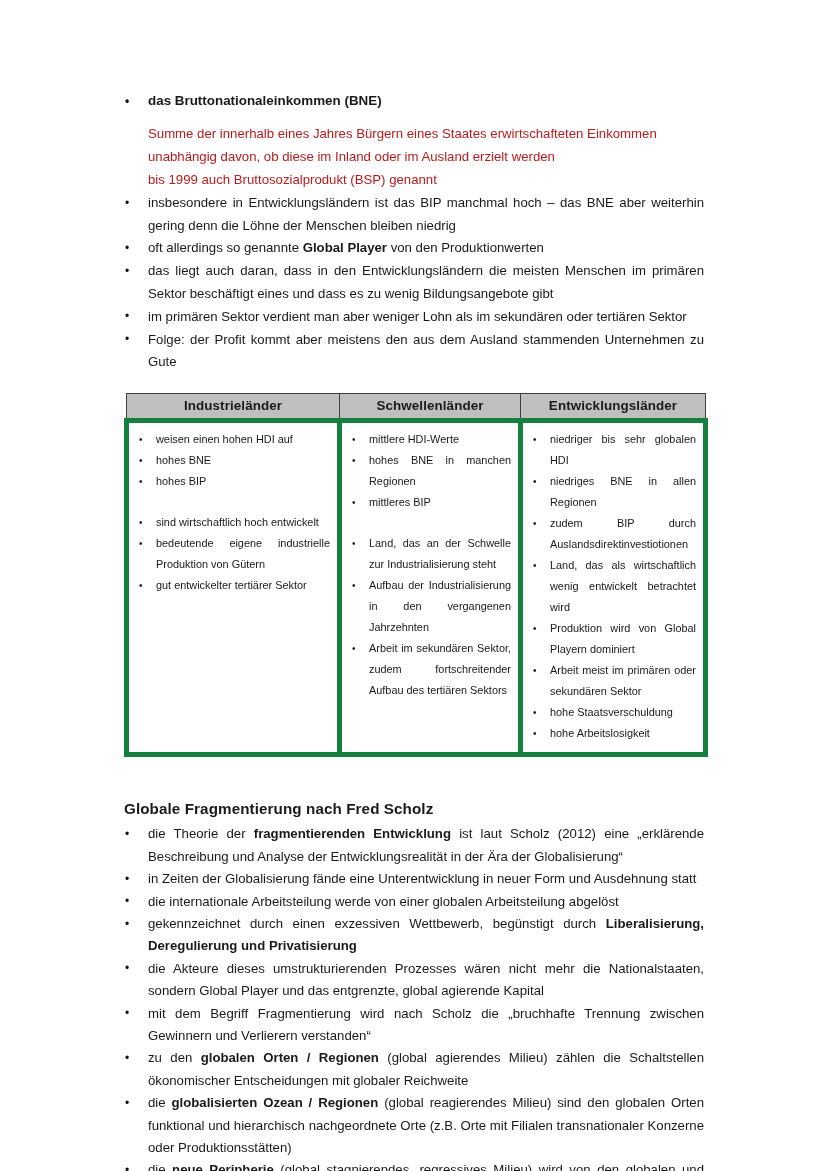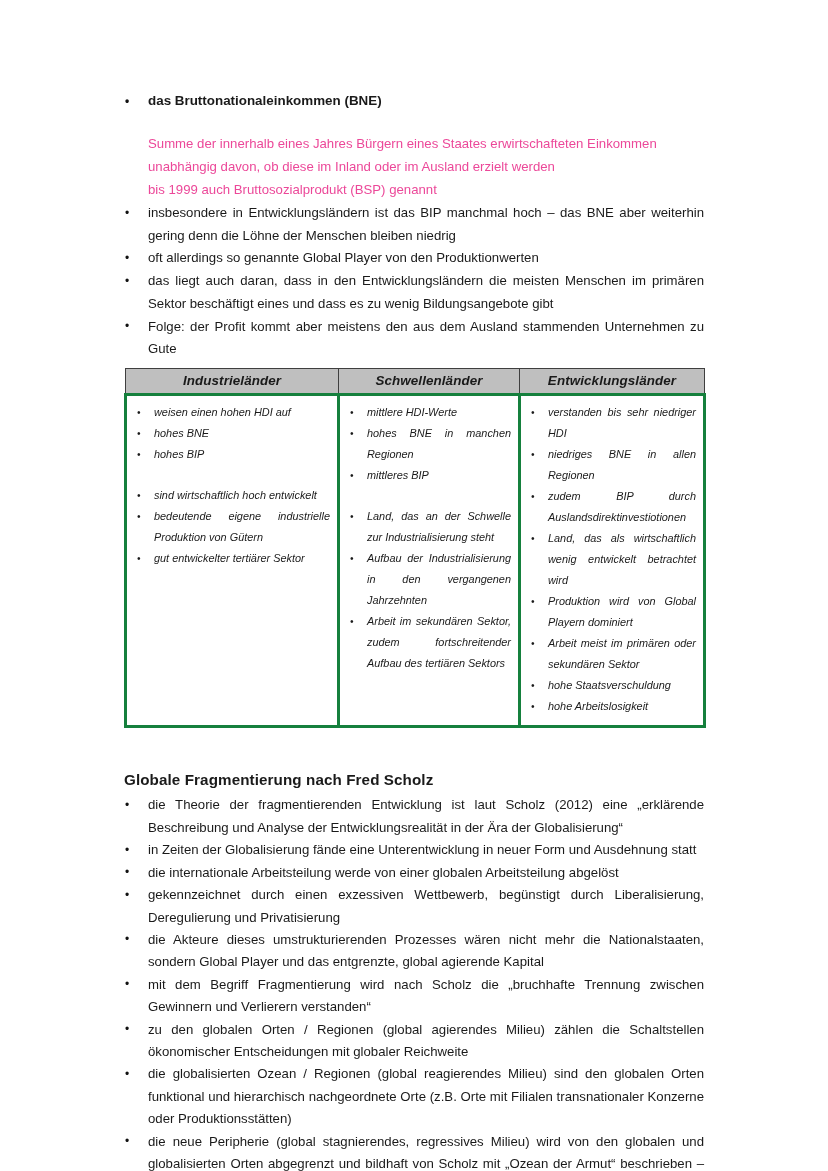--- a/index.html
+++ b/index.html
@@ -43,43 +43,42 @@
     content: "\2022";
     position: absolute;
     left: 1px;
     top: -0.5px;
     font-size: 12px;
     line-height: 22.4px;
     color: #111;
   }
   .bullets > li.nomark::before { content: ""; }
 
-  .b { font-weight: normal; }
+  .b { font-weight: bold; }
 
   
   li.bullet-head {
     font-weight: bold;
     font-size: 13.4px;
-    margin-bottom: 21px;
+    margin-bottom: 11px;
   }
 
   
   .subline {
     padding-left: 24px;
     font-size: 11.4px;
     line-height: 21.5px;
-    color: #ec4899;
+    color: #b91c1c;
     text-align: left;
   }
 
   
   .tbl-wrap {
-    margin-top: 8px;
+    margin-top: 20px;
     margin-bottom: 0;
-    font-style: italic;
   }
   table.countries {
     border-collapse: collapse;
     width: 579px;
     table-layout: fixed;
     border: 1px solid #3f3f3f;
   }
   table.countries col.c1 { width: 213px; }
   table.countries col.c2 { width: 181px; }
   table.countries col.c3 { width: 185px; }
@@ -87,21 +86,21 @@
   table.countries th {
     background: #bfbfbf;
     border: 1px solid #3f3f3f;
     font-size: 13.4px;
     font-weight: bold;
     text-align: center;
     padding: 4px 4px 5px 4px;
     letter-spacing: 0.1px;
   }
   table.countries td {
-    border: 3px solid #15803d;
+    border: 5px solid #15803d;
     vertical-align: top;
     padding: 6px 7px 8px 8px;
   }
   ul.cell {
     list-style: none;
     margin: 0;
     padding: 0;
   }
   ul.cell > li {
     position: relative;
@@ -141,20 +140,21 @@
 <div class="page">
 
   <ul class="bullets" id="top-list">
       <li class="bullet-head">das Bruttonationaleinkommen (BNE)</li>
       <li class="nomark subline">Summe der innerhalb eines Jahres Bürgern eines Staates erwirtschafteten Einkommen</li>
       <li class="nomark subline">unabhängig davon, ob diese im Inland oder im Ausland erzielt werden</li>
       <li class="nomark subline">bis 1999 auch Bruttosozialprodukt (BSP) genannt</li>
       <li><span>insbesondere in Entwicklungsländern ist das BIP manchmal hoch – das BNE aber weiterhin gering denn die Löhne der Menschen bleiben niedrig</span></li>
       <li><span>oft allerdings so genannte </span><span class="b">Global Player</span><span> von den Produktionwerten</span></li>
       <li><span>das liegt auch daran, dass in den Entwicklungsländern die meisten Menschen im primären Sektor beschäftigt eines und dass es zu wenig Bildungsangebote gibt</span></li>
+      <li><span>im primären Sektor verdient man aber weniger Lohn als im sekundären oder tertiären Sektor</span></li>
       <li><span>Folge: der Profit kommt aber meistens den aus dem Ausland stammenden Unternehmen zu Gute</span></li>
     </ul>
 
   <div class="tbl-wrap">
     <table class="countries">
       <colgroup>
           <col class="c1">
           <col class="c2">
           <col class="c3">
         </colgroup>
@@ -182,21 +182,21 @@
                 <li>mittlere HDI-Werte</li>
                 <li>hohes BNE in manchen Regionen</li>
                 <li>mittleres BIP</li>
                 <li class="spacer-before">Land, das an der Schwelle zur Industrialisierung steht</li>
                 <li>Aufbau der Industrialisierung in den vergangenen Jahrzehnten</li>
                 <li>Arbeit im sekundären Sektor, zudem fortschreitender Aufbau des tertiären Sektors</li>
               </ul>
           </td>
           <td>
             <ul class="cell" id="col-2">
-                <li>verstanden bis sehr niedriger HDI</li>
+                <li>niedriger bis sehr globalen HDI</li>
                 <li>niedriges BNE in allen Regionen</li>
                 <li>zudem BIP durch Auslandsdirektinvestiotionen</li>
                 <li>Land, das als wirtschaftlich wenig entwickelt betrachtet wird</li>
                 <li>Produktion wird von Global Playern dominiert</li>
                 <li>Arbeit meist im primären oder sekundären Sektor</li>
                 <li>hohe Staatsverschuldung</li>
                 <li>hohe Arbeitslosigkeit</li>
               </ul>
           </td>
         </tr>

